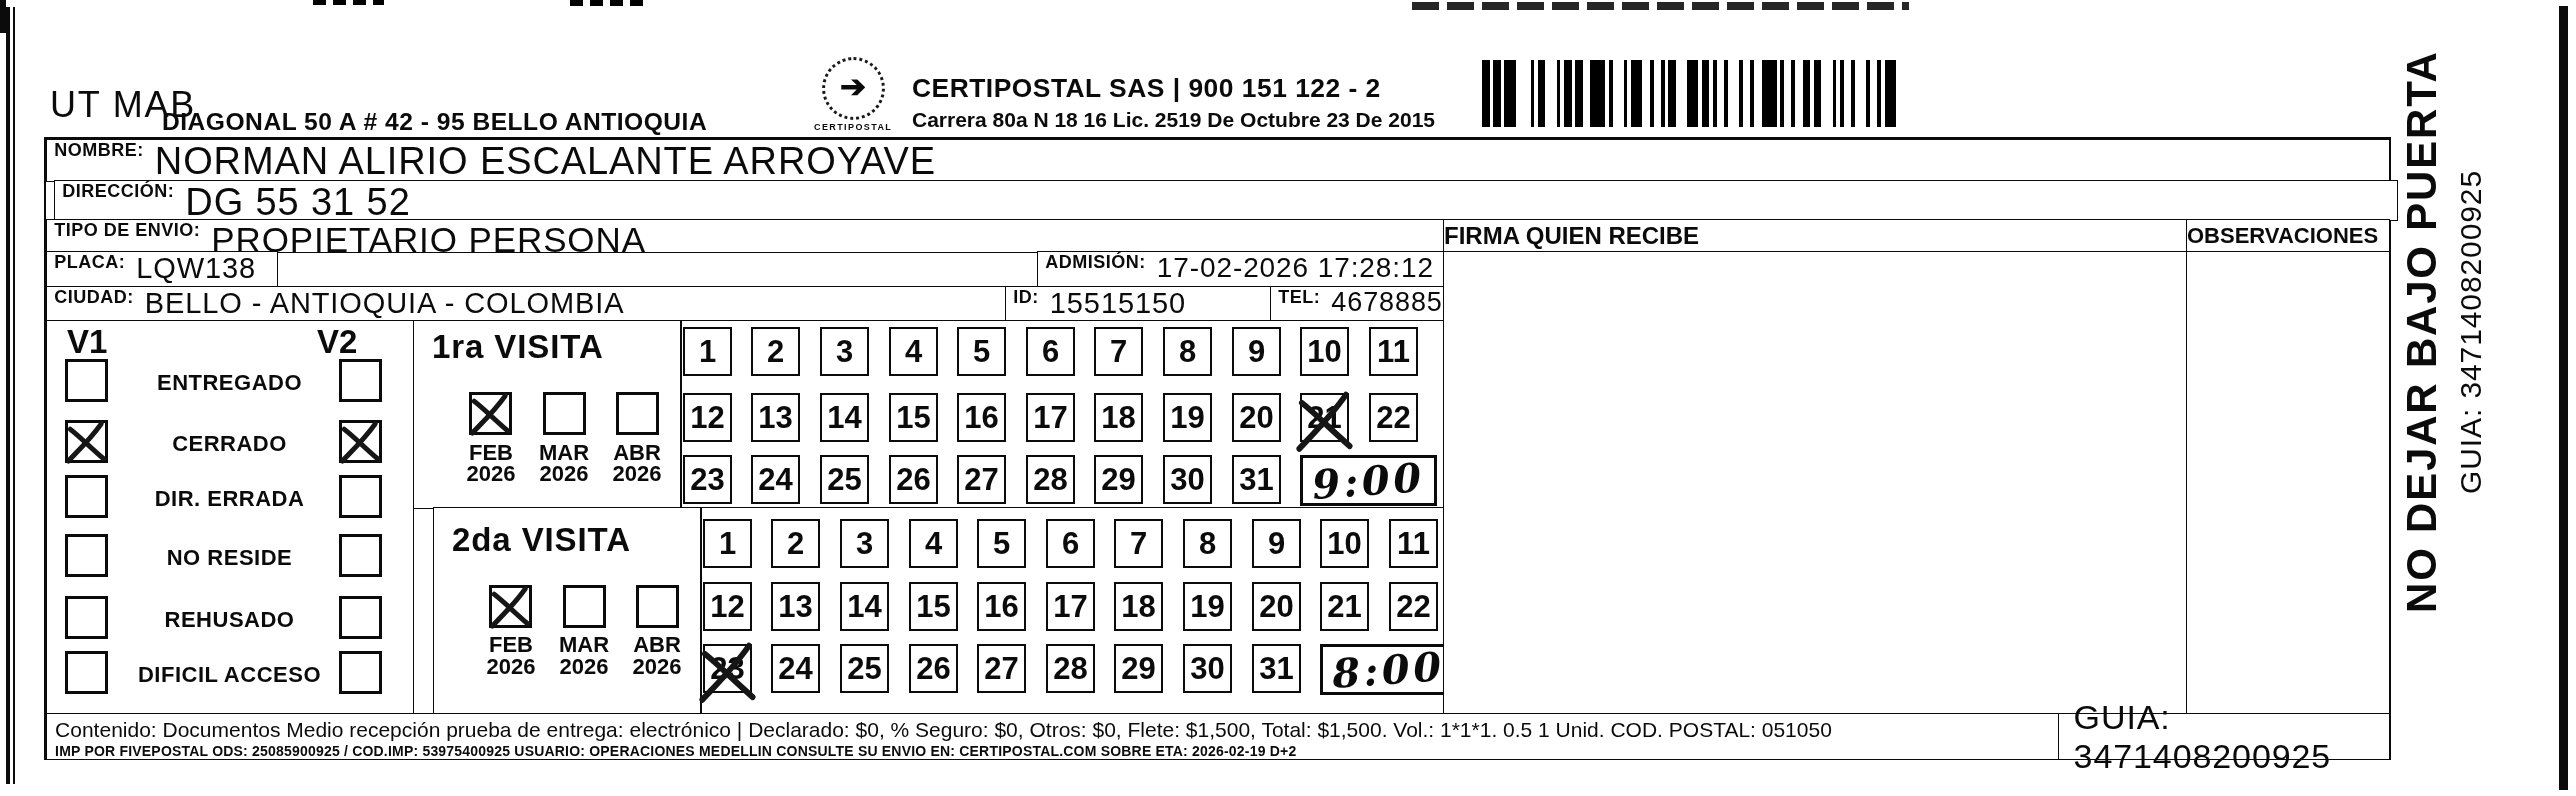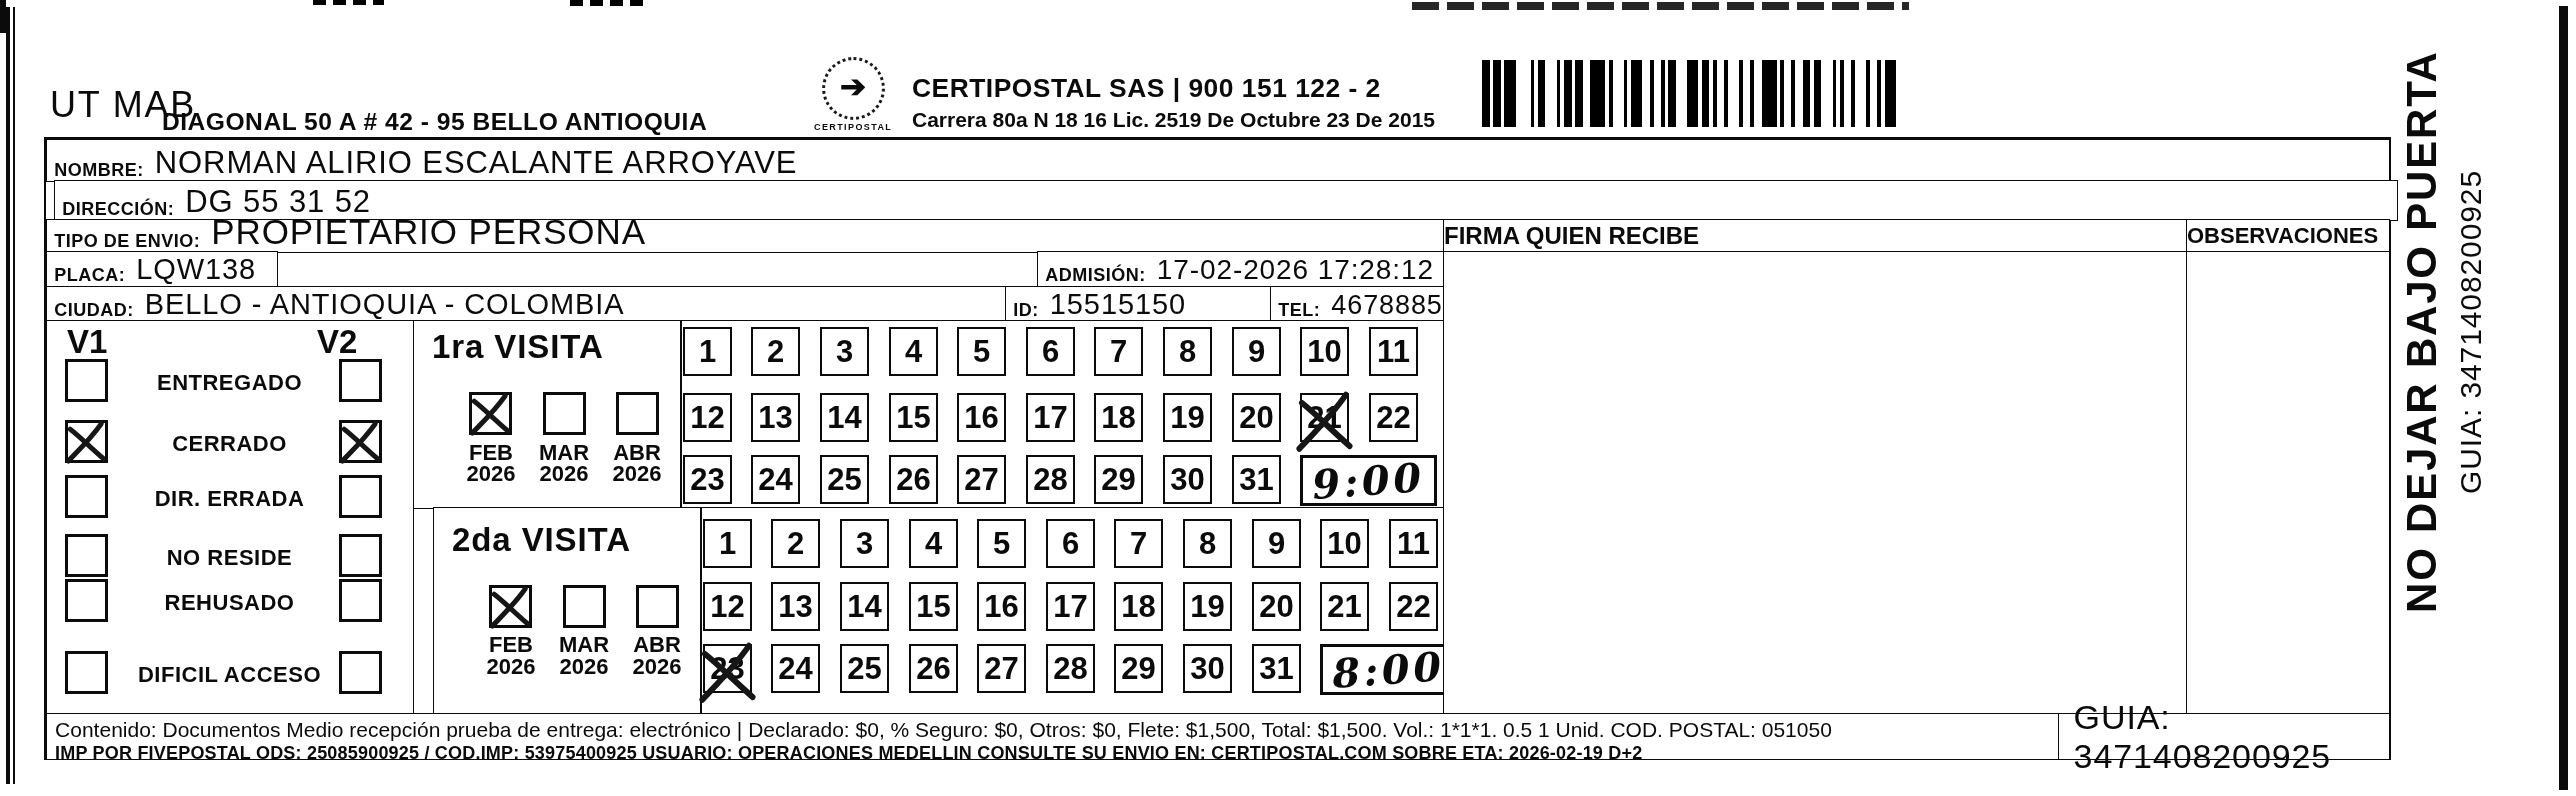--- a/index.html
+++ b/index.html
@@ -1,23 +1,23 @@
 <!DOCTYPE html>
 <html style="font-size:14.6px"><head>
 <meta charset="utf-8">
 <style>
   html,body{margin:0;padding:0;background:#fff;}
   #page{position:relative;width:2576px;height:797px;background:#fff;overflow:hidden;
         font-family:"Liberation Sans",sans-serif;color:#0b0b0b;}
   .abs{position:absolute;}
   .ink{background:#0b0b0b;}
   .cell{position:absolute;border:1.8px solid #0b0b0b;box-sizing:border-box;background:#fff;}
-  .row-field{display:flex;align-items:flex-end;padding-left:7.3px;gap:11px;}
+  .row-field{display:flex;align-items:flex-start;padding-left:7.3px;gap:11px;}
   .flabel{font-weight:bold;font-size:18px;letter-spacing:0.5px;white-space:nowrap;}
-  .fvalue{font-size:31px;white-space:nowrap;letter-spacing:0.9px;}
+  .fvalue{font-size:38px;white-space:nowrap;letter-spacing:0.9px;}
   .fvalue.spread{letter-spacing:5.5px;font-size:29px;}
   
   #hdr-unit{left:50px;top:84px;font-size:36px;letter-spacing:1.8px;}
   #hdr-nit{left:162px;top:77px;font-size:24.6px;font-weight:600;letter-spacing:0.5px;}
   #hdr-addr{left:162px;top:108px;font-size:24.6px;font-weight:600;letter-spacing:0.5px;}
   #hdr-company{left:912px;top:73px;font-size:26.4px;font-weight:bold;letter-spacing:0.5px;}
   #hdr-license{left:912px;top:108px;font-size:21px;font-weight:600;}
   #logo{left:814px;top:57px;width:78px;height:88px;text-align:center;}
   #logo .ring{display:inline-block;width:57px;height:57px;border:3.6px dotted #1a1a1a;border-radius:50%;
               line-height:53px;font-size:31px;font-weight:bold;filter:blur(0.4px);}
@@ -43,21 +43,21 @@
   .day svg path{stroke:#161616;stroke-width:9;fill:none;stroke-linecap:round;}
   .timebox{position:absolute;width:137px;height:51px;border:3.6px solid #0b0b0b;box-sizing:border-box;
            display:flex;align-items:center;justify-content:center;background:#fff;}
   .hand{font-family:"DejaVu Serif",serif;font-style:italic;font-weight:bold;font-size:40px;
         transform:rotate(-4deg);letter-spacing:3.6px;}
   
   .colhead{display:flex;align-items:center;justify-content:flex-start;font-weight:bold;}
   
   #footer-text{left:1.8px;top:575px;width:2006px;padding:3.6px 0 0 7.3px;}
   #footer-line1{font-size:21px;white-space:nowrap;}
-  #footer-line2{font-size:18px;font-weight:bold;white-space:nowrap;margin-top:1.8px;letter-spacing:0.2px;}
+  #footer-line2{font-size:14px;font-weight:bold;white-space:nowrap;margin-top:1.8px;letter-spacing:0.2px;}
   
   .v-text{position:absolute;writing-mode:vertical-rl;transform:rotate(180deg);white-space:nowrap;
           display:flex;align-items:center;justify-content:center;}
   #side-warning{left:2395px;top:144px;height:376px;width:53px;font-weight:bold;font-size:42px;letter-spacing:1.8px;}
   #side-guia{left:2451px;top:182px;height:301px;width:40px;font-size:30px;letter-spacing:0.9px;}
   
   .dash1{background:repeating-linear-gradient(90deg,#000 0 12.8px,transparent 12.8px 20px);}
   .dash2{background:repeating-linear-gradient(90deg,#000 0 27px,transparent 27px 35px);}
 </style>
 </head>
@@ -210,21 +210,21 @@
           <div class="status-row" style="top: 154px;">
             <div class="cb" style="left: 18px; top: 0px;"></div>
             <div class="status-label">DIR. ERRADA</div>
             <div class="cb" style="left: 292px; top: 0px;"></div>
           </div>
           <div class="status-row" style="top: 213px;">
             <div class="cb" style="left: 18px; top: 0px;"></div>
             <div class="status-label">NO RESIDE</div>
             <div class="cb" style="left: 292px; top: 0px;"></div>
           </div>
-          <div class="status-row" style="top: 258px;">
+          <div class="status-row" style="top: 275px;">
             <div class="cb" style="left: 18px; top: 0px;"></div>
             <div class="status-label">REHUSADO</div>
             <div class="cb" style="left: 292px; top: 0px;"></div>
           </div>
           <div class="status-row" style="top: 330px;">
             <div class="cb" style="left: 18px; top: 0px;"></div>
             <div class="status-label">DIFICIL ACCESO</div>
             <div class="cb" style="left: 292px; top: 0px;"></div>
           </div>
         </div>

